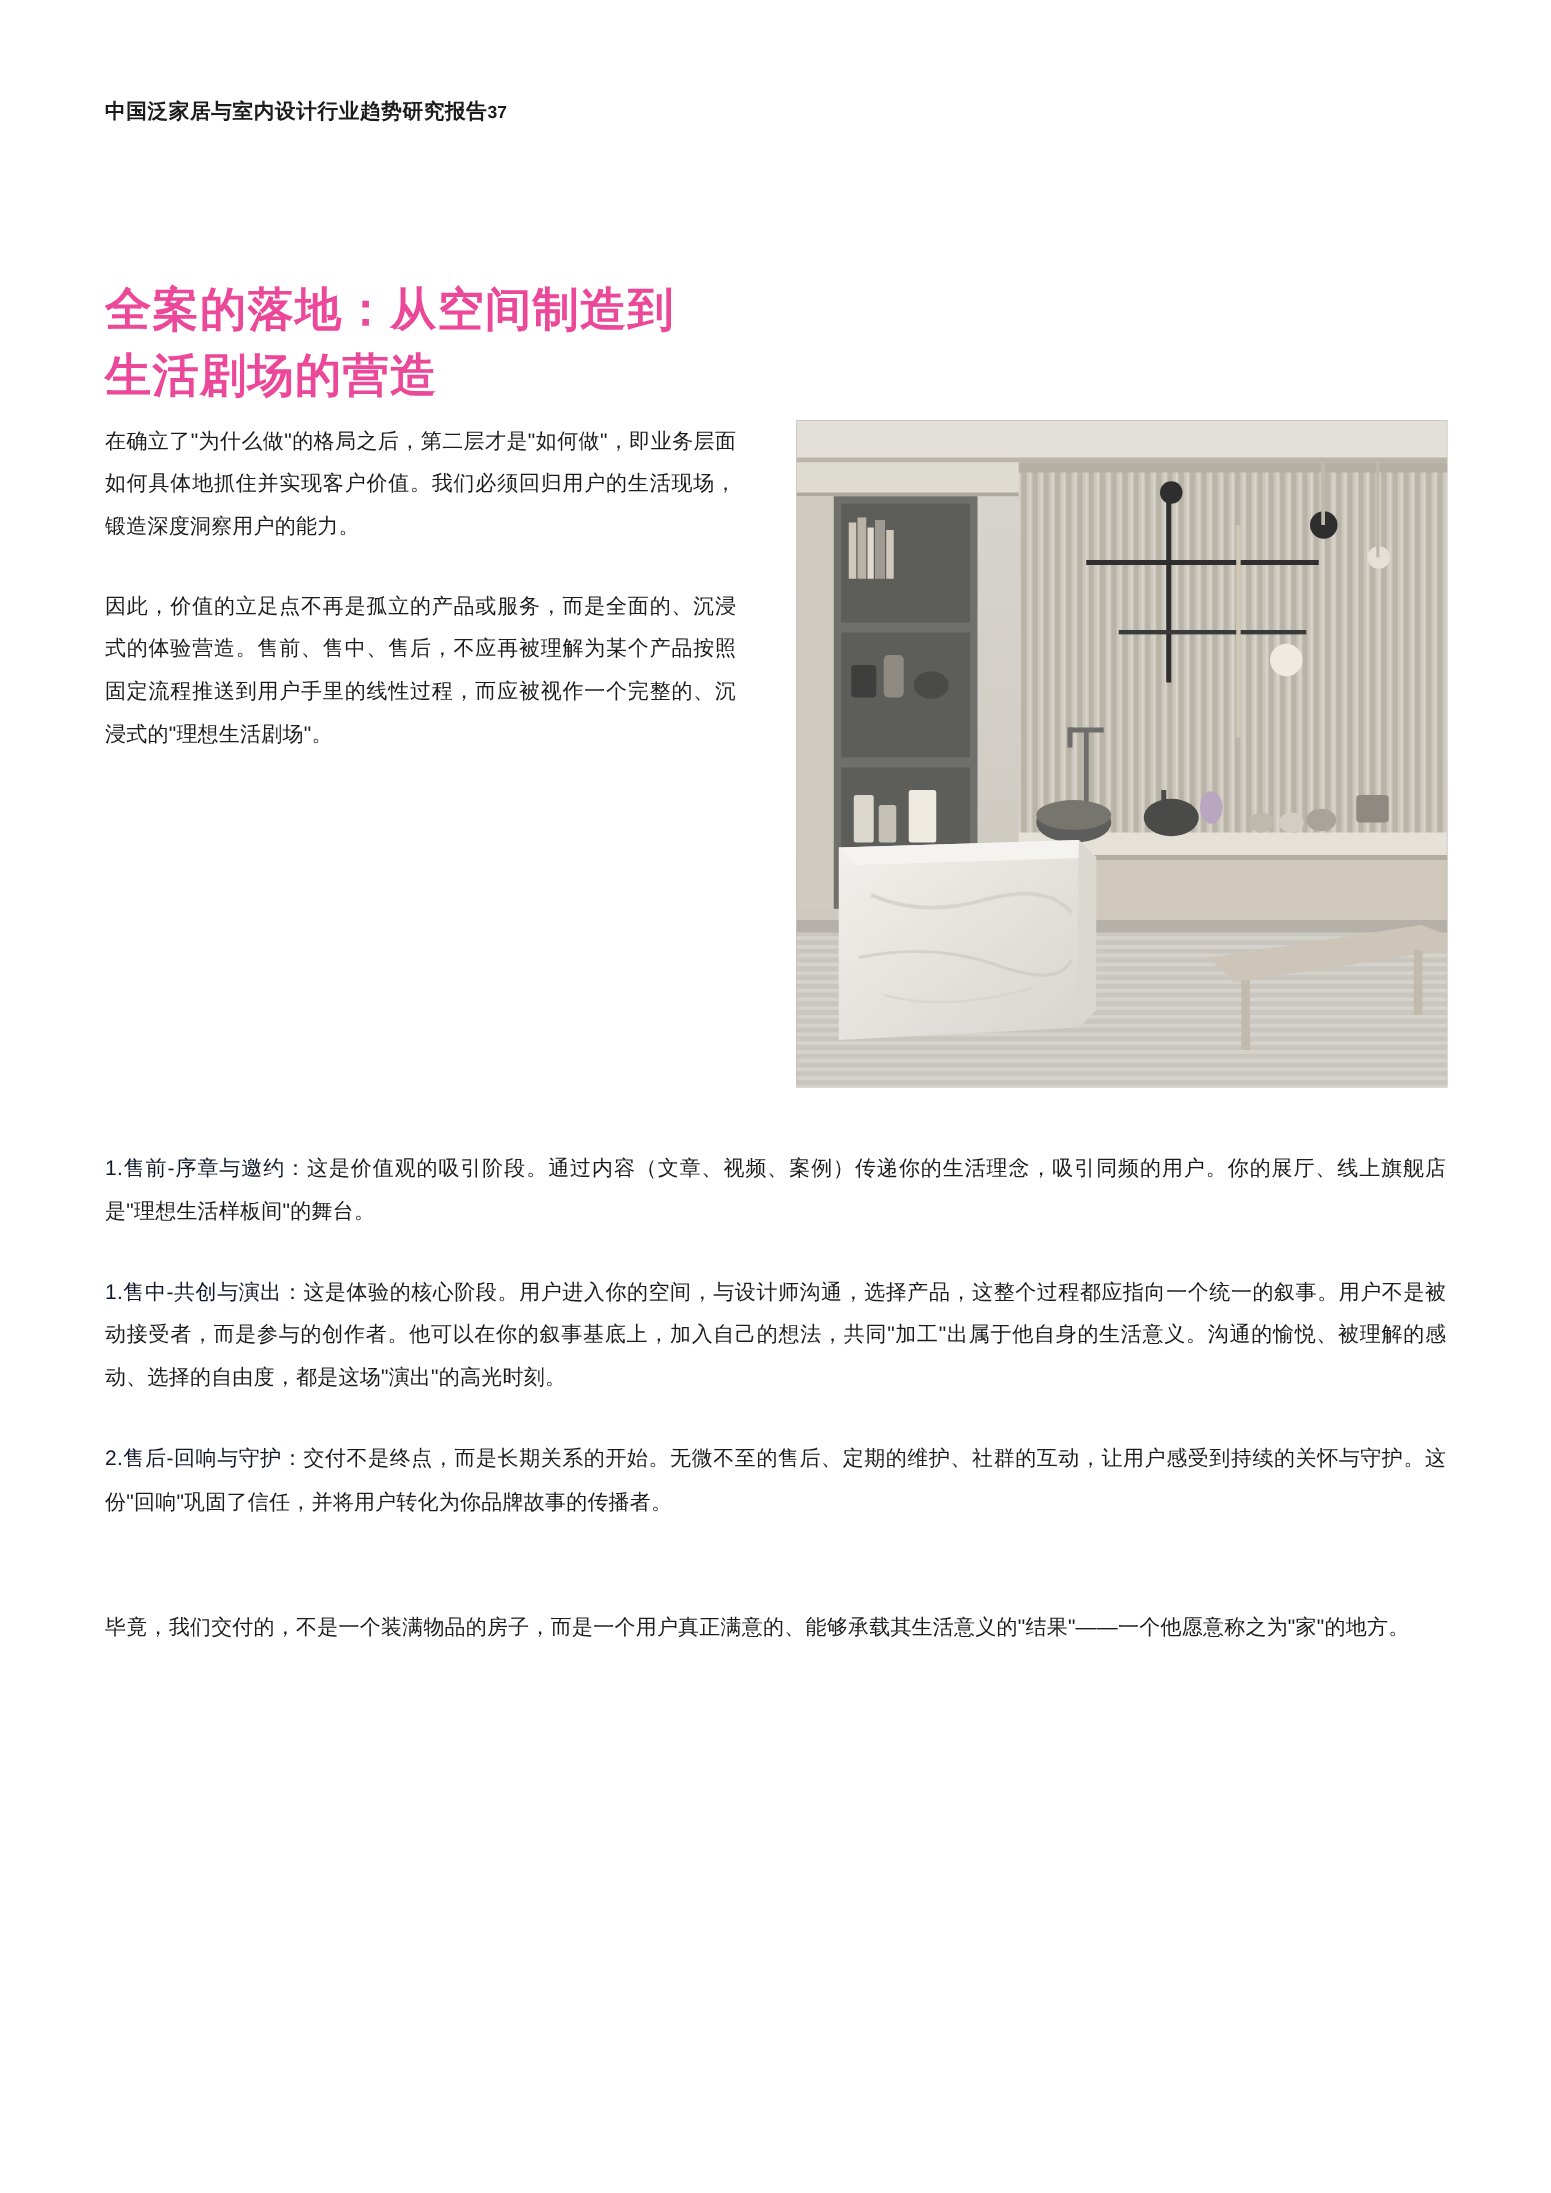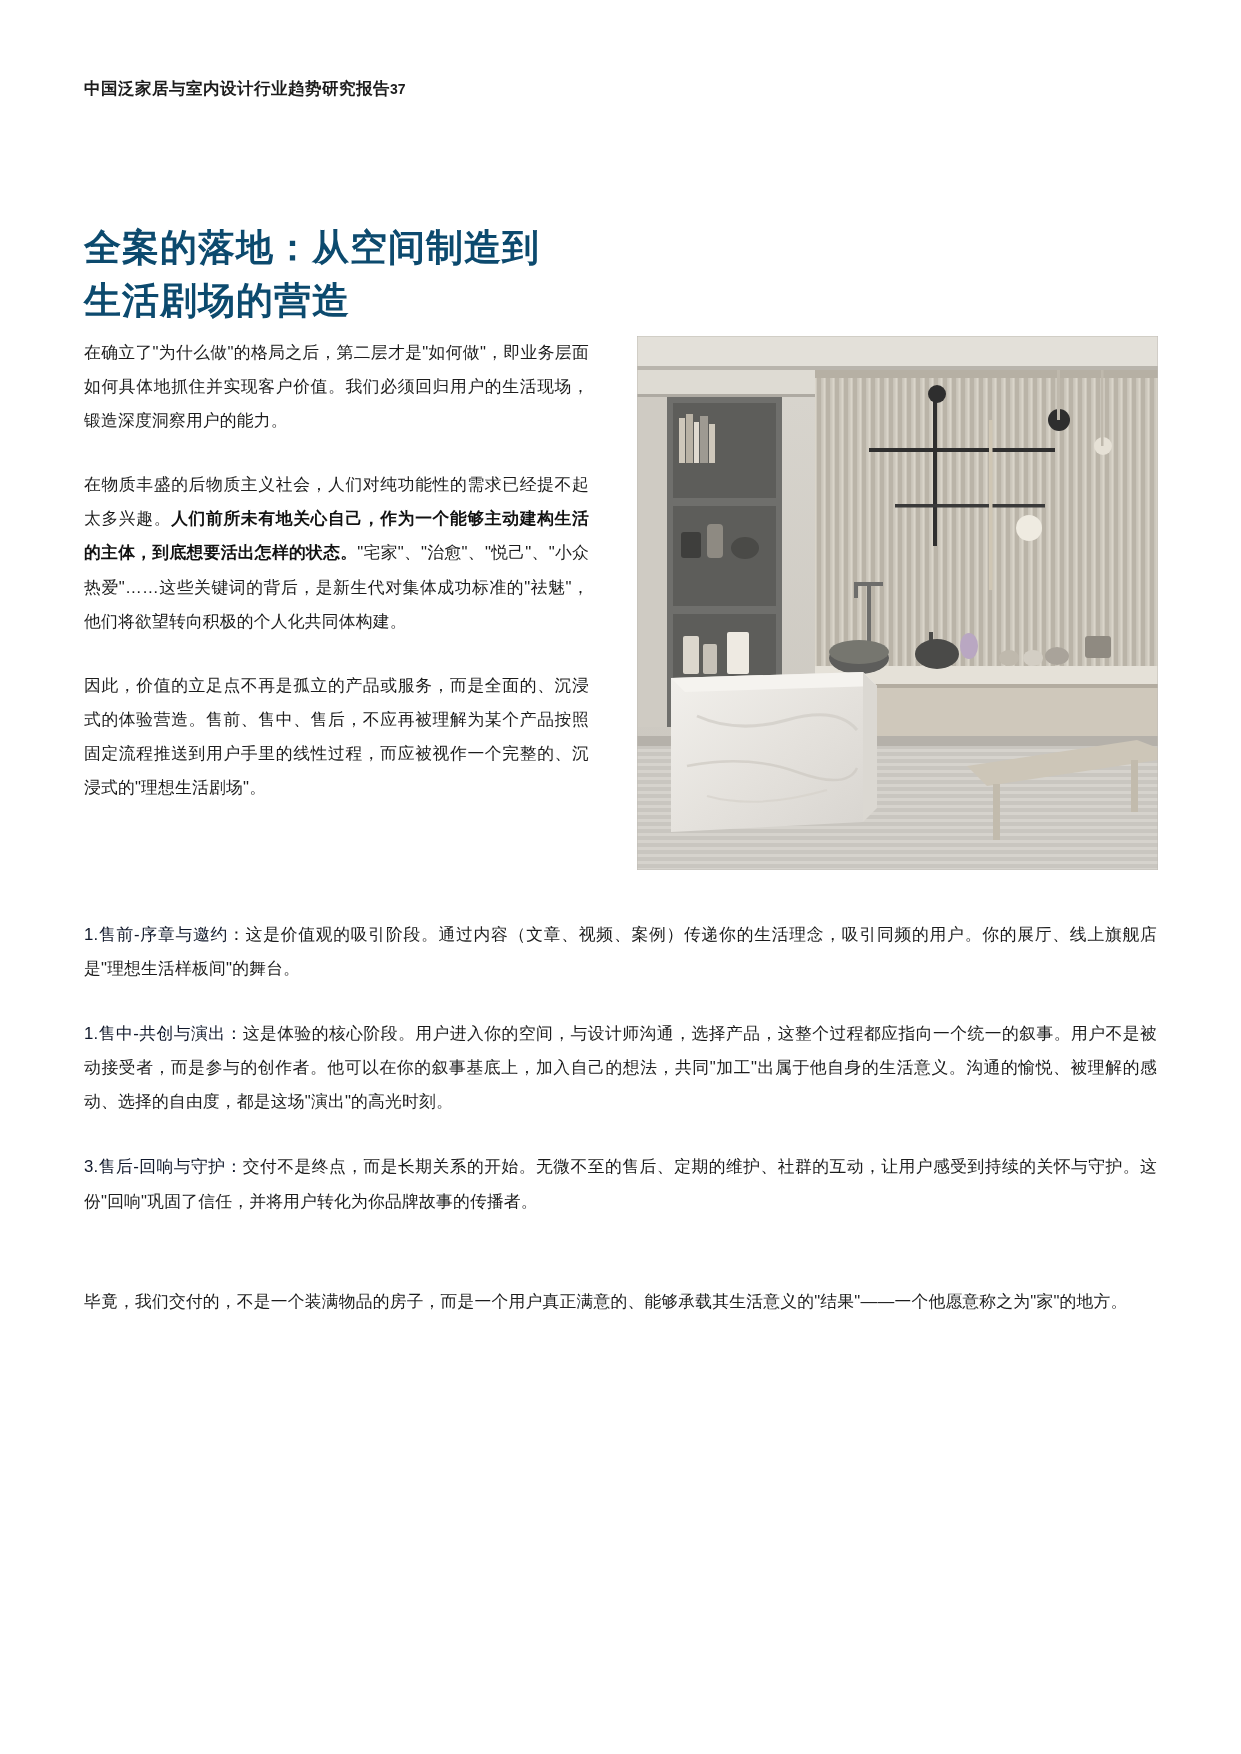--- a/index.html
+++ b/index.html
@@ -48,21 +48,21 @@
   
   .doc-title {
     position: absolute;
     top: 196px;
     left: 84px;
     width: 700px;
     font-size: 37px;
     font-weight: 700;
     line-height: 1.45;
     letter-spacing: 1px;
-    color: #0c4a6e;
+    color: #ec4899;
   }
   .doc-title .line { display: block; }
 
   
   .intro-wrap {
     position: absolute;
     top: 336px;
     left: 84px;
     width: 1073px;
   }
@@ -144,21 +144,20 @@
   </div>
 
   <h1 class="doc-title">
     <span class="line">全案的落地：从空间制造到</span>
     <span class="line">生活剧场的营造</span>
   </h1>
 
   <div class="intro-wrap">
     <div class="intro-text">
       <p>在确立了"为什么做"的格局之后，第二层才是"如何做"，即业务层面如何具体地抓住并实现客户价值。我们必须回归用户的生活现场，锻造深度洞察用户的能力。</p>
-      <p><span>在物质丰盛的后物质主义社会，人们对纯功能性的需求已经提不起太多兴趣。</span><b>人们前所未有地关心自己，作为一个能够主动建构生活的主体，到底想要活出怎样的状态。</b><span>"宅家"、"治愈"、"悦己"、"小众热爱"……这些关键词的背后，是新生代对集体成功标准的"祛魅"，他们将欲望转向积极的个人化共同体构建。</span></p>
       <p>因此，价值的立足点不再是孤立的产品或服务，而是全面的、沉浸式的体验营造。售前、售中、售后，不应再被理解为某个产品按照固定流程推送到用户手里的线性过程，而应被视作一个完整的、沉浸式的"理想生活剧场"。</p>
     </div>
   </div>
 
   <div class="photo">
     <svg width="521" height="534" viewBox="0 0 521 534" xmlns="http://www.w3.org/2000/svg">
       <defs>
         <linearGradient id="wallg" x1="0" y1="0" x2="0" y2="1">
           <stop offset="0%" stop-color="#d9d6cf"></stop>
           <stop offset="100%" stop-color="#c9c5bd"></stop>
@@ -257,20 +256,20 @@
       <rect x="356" y="448" width="7" height="56" fill="#c2bbad"></rect>
       <rect x="494" y="424" width="7" height="52" fill="#c2bbad"></rect>
 
       <rect x="0" y="0" width="521" height="534" fill="none" stroke="#bfbbb4" stroke-width="1"></rect>
     </svg>
   </div>
 
   <div class="blocks">
     <p><span class="lead">1.售前-序章与邀约</span><span>：这是价值观的吸引阶段。通过内容（文章、视频、案例）传递你的生活理念，吸引同频的用户。你的展厅、线上旗舰店是"理想生活样板间"的舞台。</span></p>
     <p><span class="lead">1.售中-共创与演出：</span><span>这是体验的核心阶段。用户进入你的空间，与设计师沟通，选择产品，这整个过程都应指向一个统一的叙事。用户不是被动接受者，而是参与的创作者。他可以在你的叙事基底上，加入自己的想法，共同"加工"出属于他自身的生活意义。沟通的愉悦、被理解的感动、选择的自由度，都是这场"演出"的高光时刻。</span></p>
-    <p><span class="lead">3.售后-回响与守护：</span><span>交付不是终点，而是长期关系的开始。无微不至的售后、定期的维护、社群的互动，让用户感受到持续的关怀与守护。这份"回响"巩固了信任，并将用户转化为你品牌故事的传播者。</span></p>
+    <p><span class="lead">2.售后-回响与守护：</span><span>交付不是终点，而是长期关系的开始。无微不至的售后、定期的维护、社群的互动，让用户感受到持续的关怀与守护。这份"回响"巩固了信任，并将用户转化为你品牌故事的传播者。</span></p>
   </div>
 
   <div class="closing">
     <p>毕竟，我们交付的，不是一个装满物品的房子，而是一个用户真正满意的、能够承载其生活意义的"结果"——一个他愿意称之为"家"的地方。</p>
   </div>
 
 </div>
 
 </body></html>

